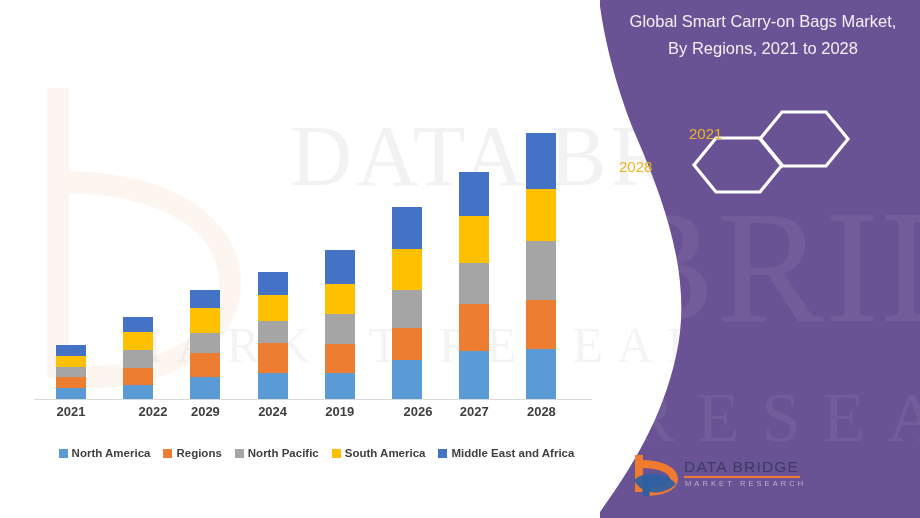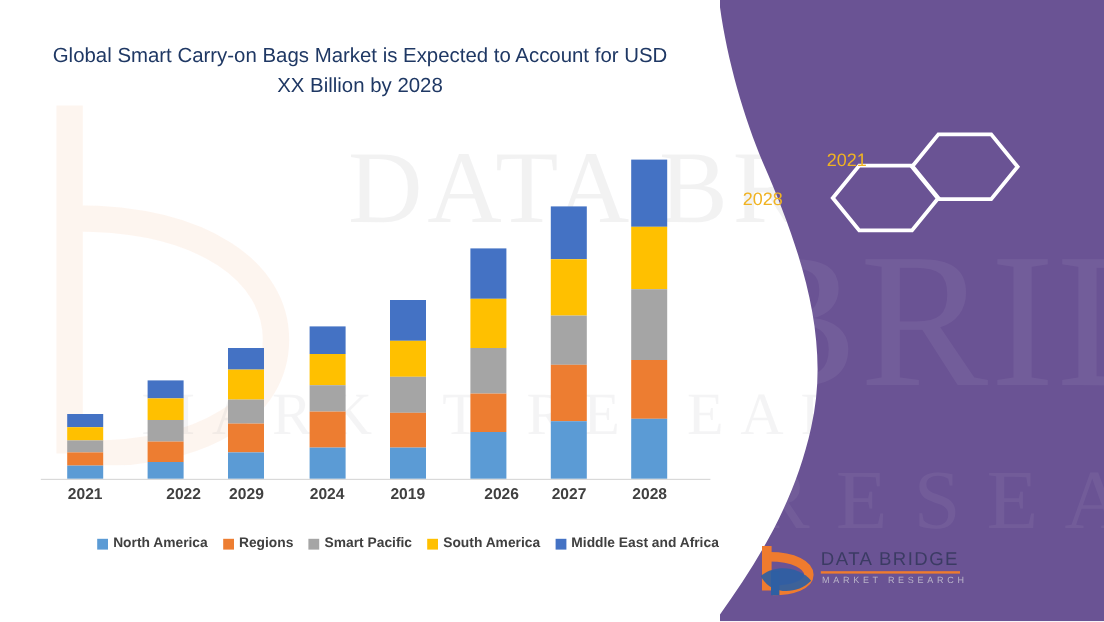--- a/index.html
+++ b/index.html
@@ -59,21 +59,21 @@
   }
   .xlab {
     position:absolute; width:60px; text-align:center;
     font-size:13px; font-weight:bold; color:#404040;
     font-family:"Liberation Sans", sans-serif;
   }
 
   
   .legend {
     position:absolute; left:34px; top:443px; width:565px; height:20px;
-    display:flex; align-items:center; justify-content:flex-end; gap:13px;
+    display:flex; align-items:center; justify-content:center; gap:13px;
   }
   .lg-item { display:flex; align-items:center; gap:4px; }
   .lg-sw { width:9px; height:9px; display:inline-block; }
   .lg-tx { font-size:11.5px; font-weight:bold; color:#404040; white-space:nowrap; }
 
   
   .panel {
     position:absolute; right:0; top:0; width:320px; height:518px;
     overflow:hidden;
   }
@@ -137,21 +137,20 @@
   <div class="wm-b">
     <svg viewBox="0 0 230 310">
       <path d="M36 10 L36 300" stroke="#EF7B2E" stroke-width="22" fill="none"></path>
       <path d="M40 104 C150 104 208 150 208 205 C208 262 150 300 52 300" stroke="#EF7B2E" stroke-width="22" fill="none"></path>
     </svg>
   </div>
 
   <div class="wm-text">DATA BRIDGE</div>
   <div class="wm-text2">MARKET RESEARCH</div>
 
-  <div class="chart-title">Global Smart Carry-on Bags Market is Expected to Account for USD XX Billion by 2028</div>
 
   <div class="plot">
     <div class="bars" id="bars">
         <div class="bar" style="left: 22px; height: 54px;">
           <div class="seg" style="height: 11px; background: rgb(68, 114, 196);"></div>
           <div class="seg" style="height: 11px; background: rgb(255, 192, 0);"></div>
           <div class="seg" style="height: 10px; background: rgb(165, 165, 165);"></div>
           <div class="seg" style="height: 11px; background: rgb(237, 125, 49);"></div>
           <div class="seg" style="height: 11px; background: rgb(91, 155, 213);"></div>
         </div>
@@ -222,21 +221,21 @@
       <div class="lg-item">
         <span class="lg-sw" style="background: rgb(91, 155, 213);"></span>
         <span class="lg-tx">North America</span>
       </div>
       <div class="lg-item">
         <span class="lg-sw" style="background: rgb(237, 125, 49);"></span>
         <span class="lg-tx">Regions</span>
       </div>
       <div class="lg-item">
         <span class="lg-sw" style="background: rgb(165, 165, 165);"></span>
-        <span class="lg-tx">Smart Pacific</span>
+        <span class="lg-tx">North Pacific</span>
       </div>
       <div class="lg-item">
         <span class="lg-sw" style="background: rgb(255, 192, 0);"></span>
         <span class="lg-tx">South America</span>
       </div>
       <div class="lg-item">
         <span class="lg-sw" style="background: rgb(68, 114, 196);"></span>
         <span class="lg-tx">Middle East and Africa</span>
       </div>
     </div>
@@ -246,20 +245,21 @@
       <svg viewBox="0 0 320 518" preserveAspectRatio="none">
         <path id="panelShape" d="M0,0 L320,0 L320,518 L0,518 L0,512
                  C 30,470 62,420 76,356
                  C 92,286 70,214 36,136
                  C 20,98 6,50 0,6 Z" fill="#6A5394"></path>
       </svg>
     </div>
     <div class="panel-wm">BRIDGE</div>
     <div class="panel-wm2">RESEARCH</div>
 
+    <div class="panel-title">Global Smart Carry-on Bags Market, By Regions, 2021 to 2028</div>
 
     <div class="hexes">
       <svg viewBox="0 0 220 90">
         <polygon points="104,4 148,4 170,31 148,58 104,58 82,31" fill="none" stroke="#ffffff" stroke-width="3.2"></polygon>
         <polygon points="38,30 82,30 104,57 82,84 38,84 16,57" fill="none" stroke="#ffffff" stroke-width="3.2"></polygon>
       </svg>
     </div>
     <div class="hex-lbl" id="hex2028">2028</div>
     <div class="hex-lbl" id="hex2021">2021</div>
 

